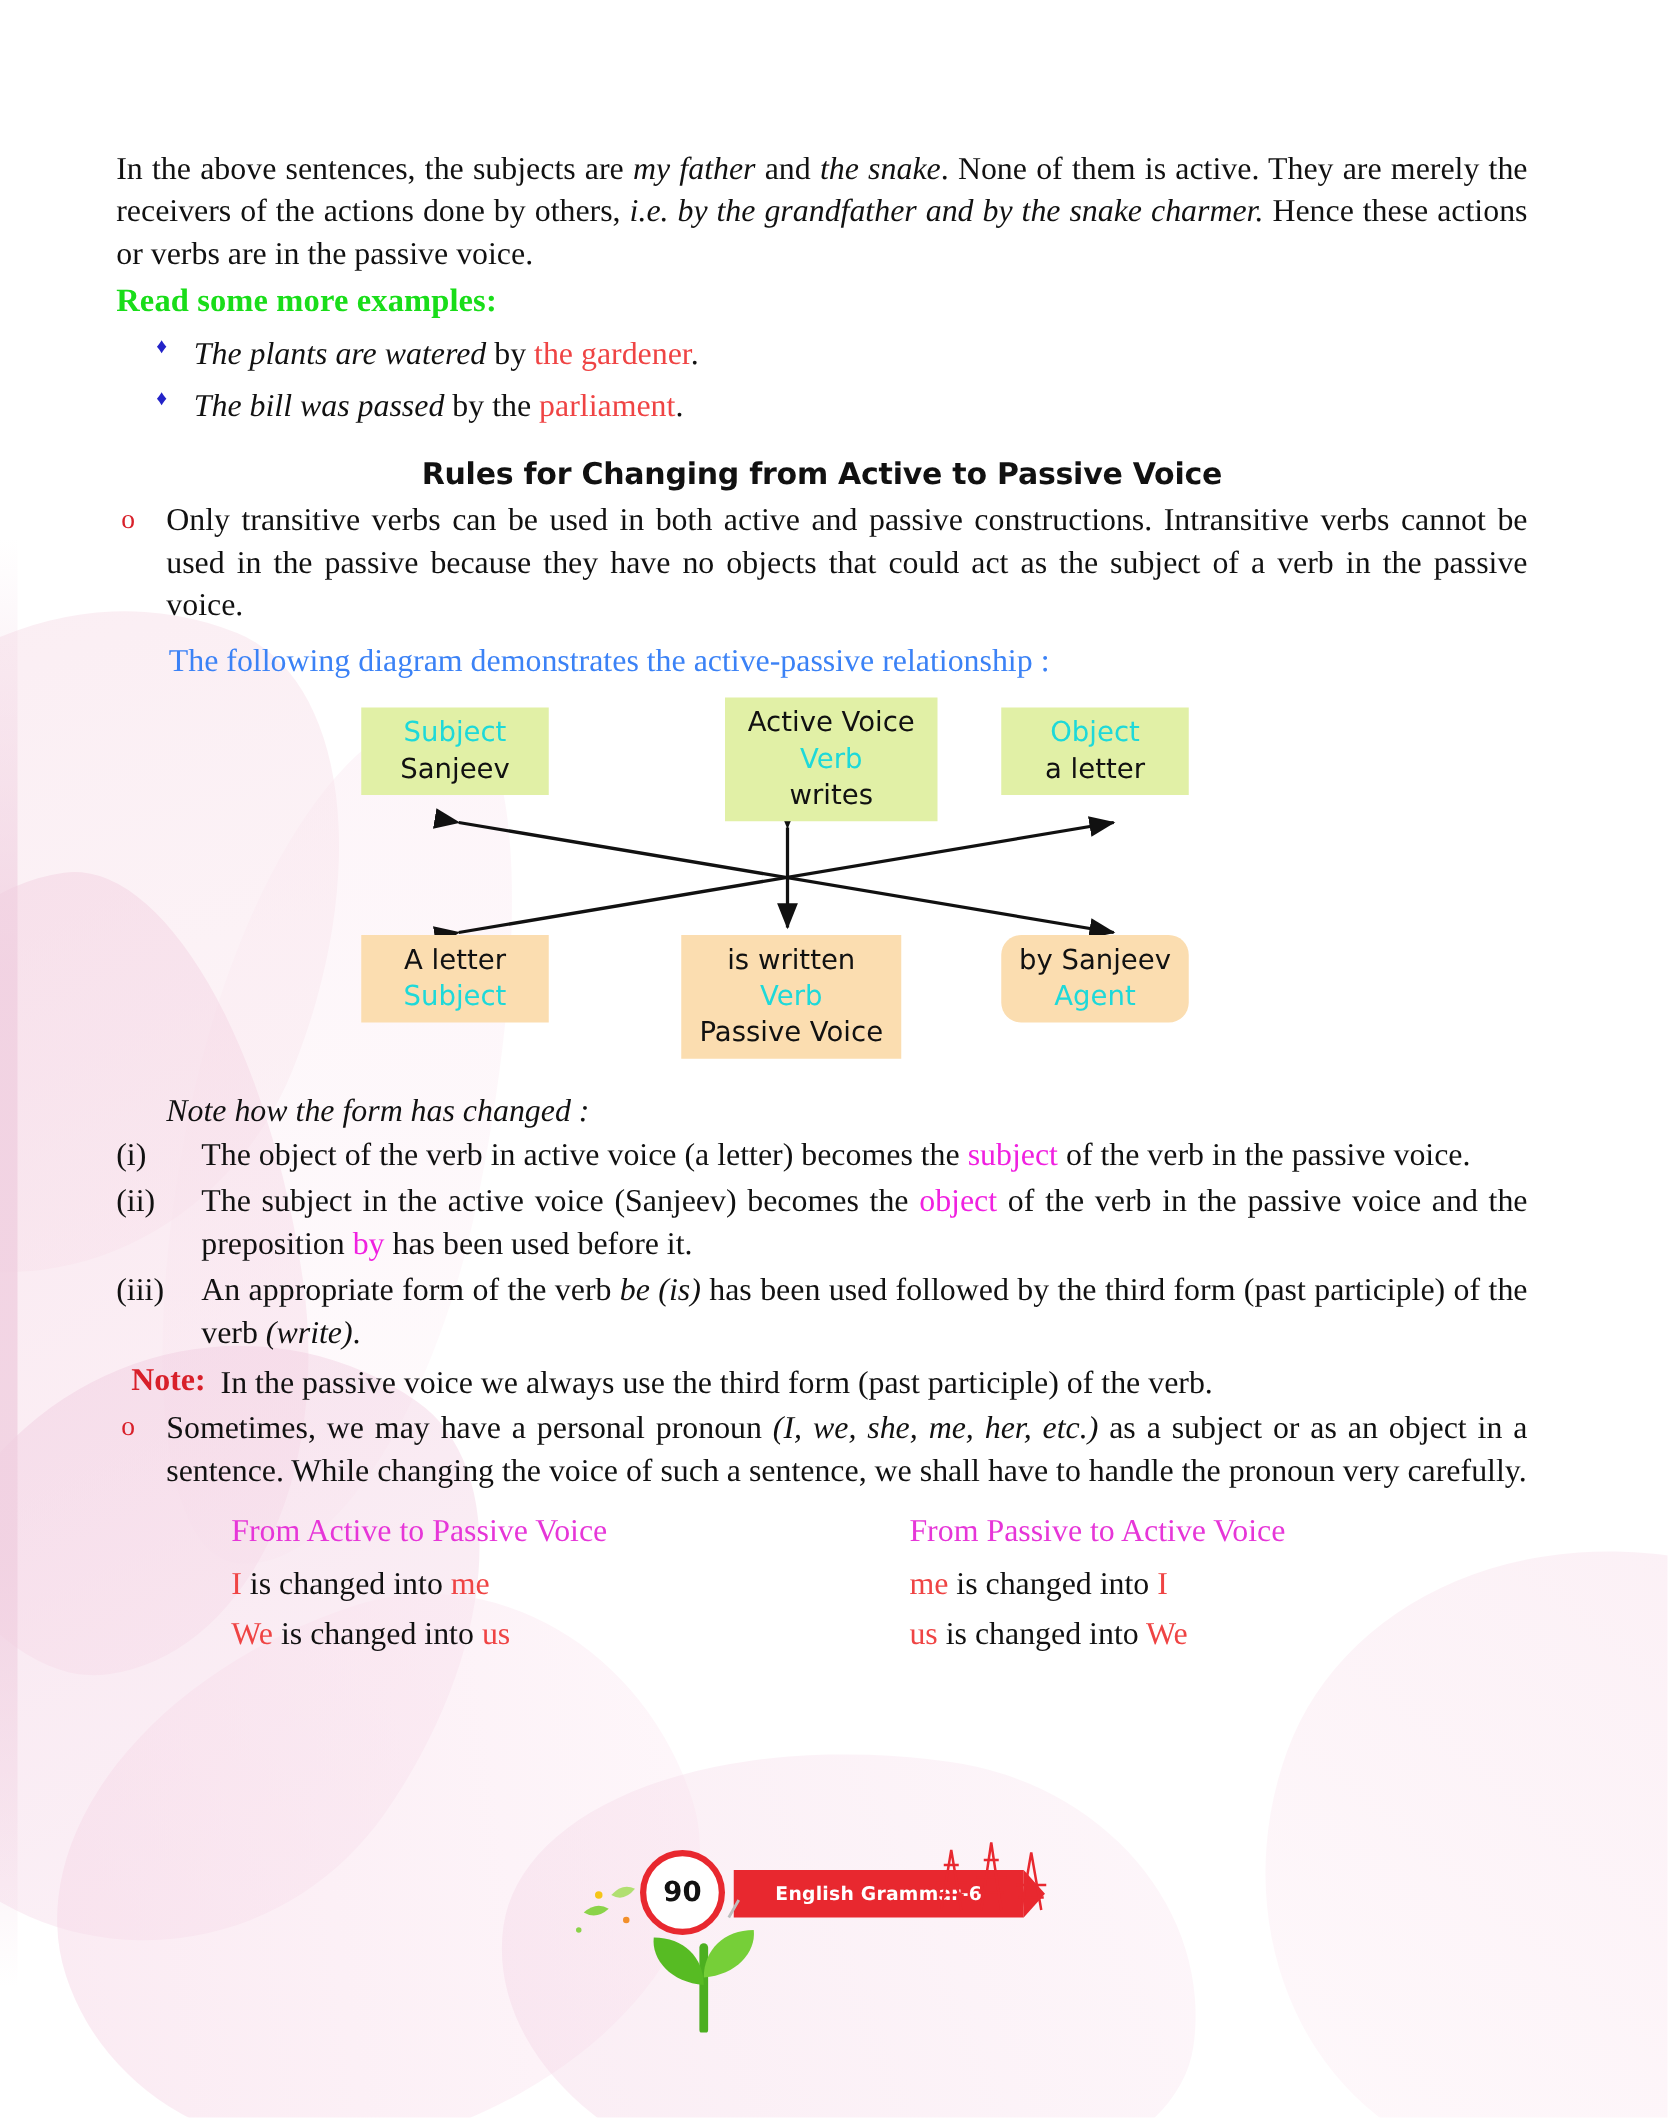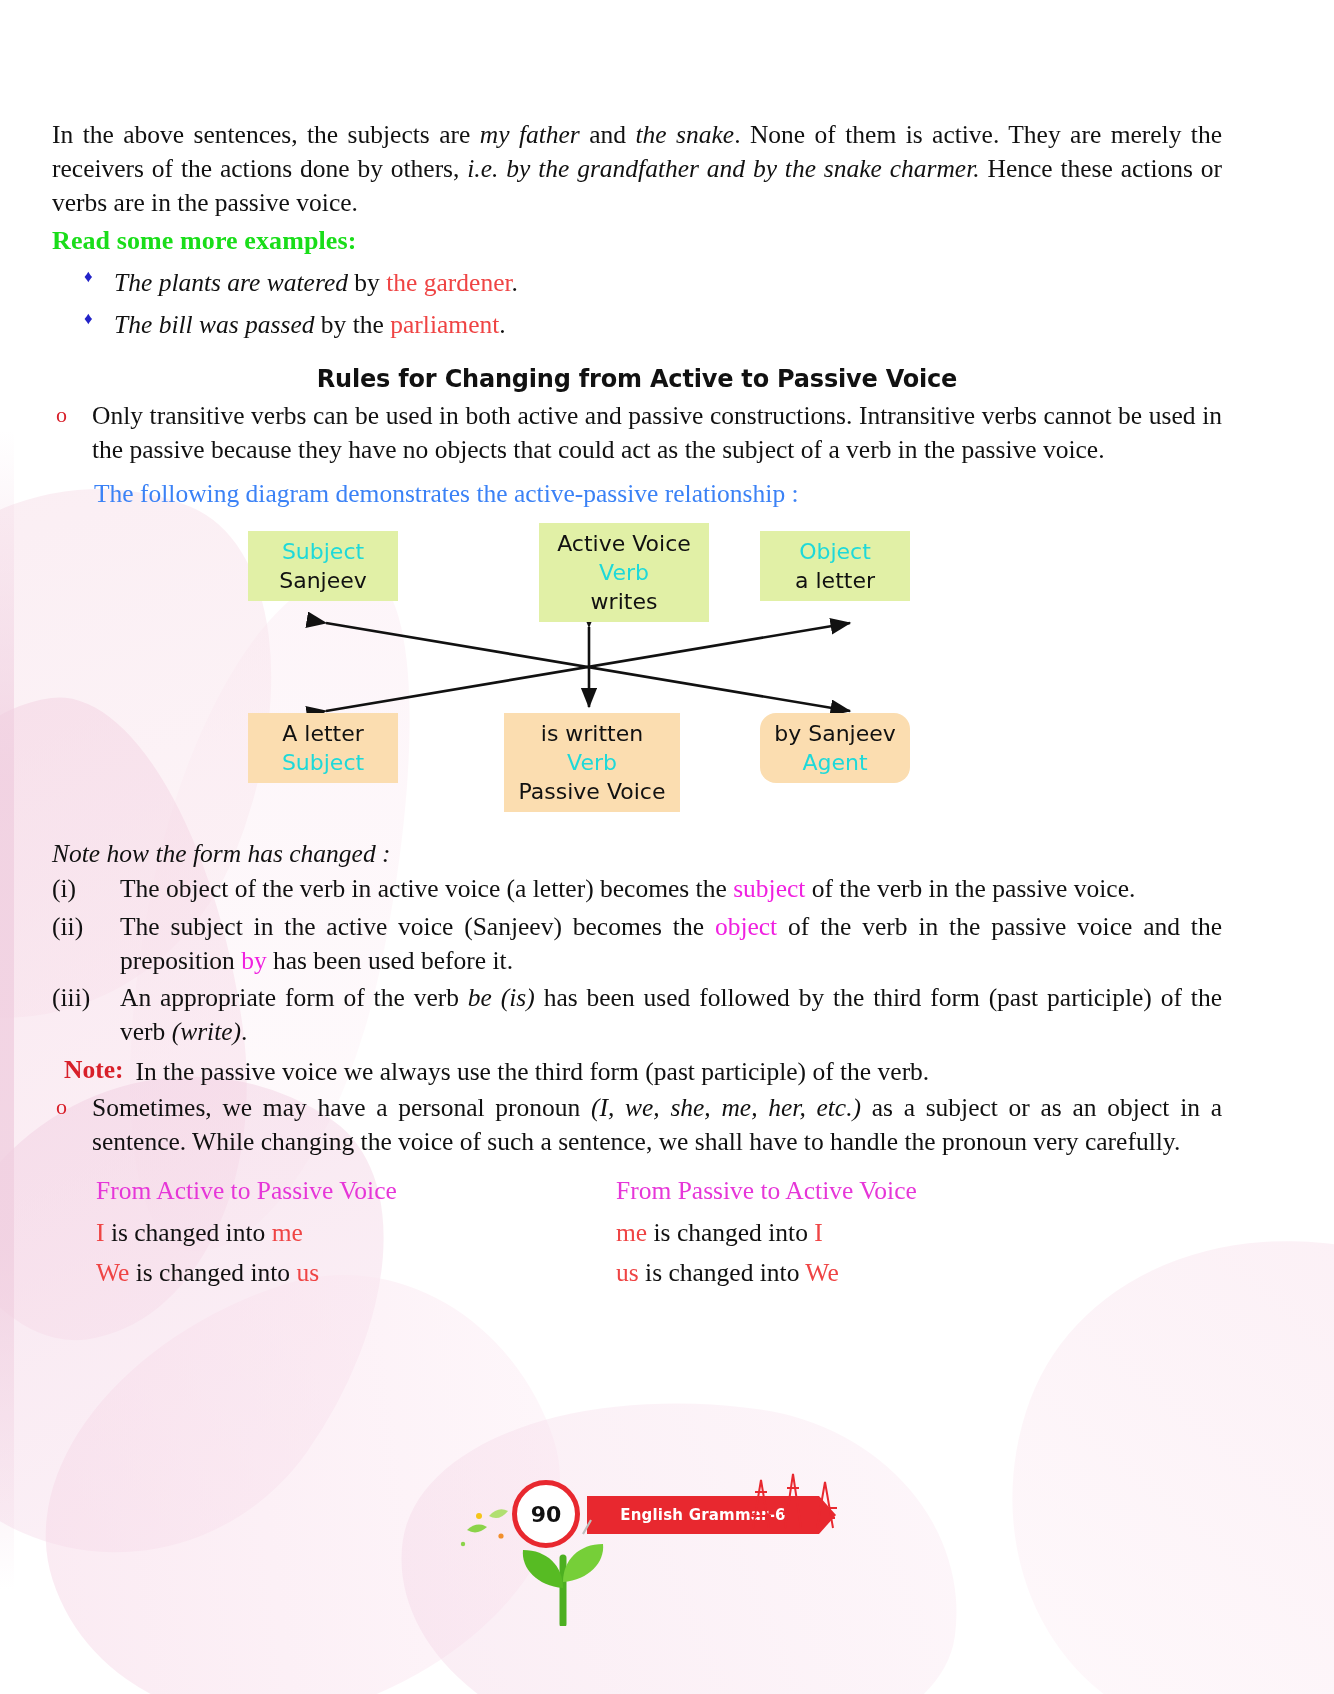--- a/index.html
+++ b/index.html
@@ -45,21 +45,21 @@
   .edge {
     position:absolute; left:0; top:430px; width:14px; height:1160px;
     background: linear-gradient(180deg, rgba(245,210,228,0), #f0cfe0 30%, #f0cfe0 70%, rgba(245,210,228,0));
     opacity:.8;
   }
 
   
   .page {
     position: relative;
     z-index: 2;
-    padding: 118px 112px 0 52px;
+    padding: 118px 112px 0 93px;
     box-sizing: border-box;
   }
 
   .body-text {
     font-size: 25.5px;
     line-height: 1.34;
     color: #111111;
     text-align: justify;
     text-justify: inter-word;
   }
@@ -155,20 +155,21 @@
   .dbox.b-bysa { left: 530px; top: 190px; width: 150px; border-radius: 16px; }
 
   .diagram svg { position: absolute; left: 0; top: 0; }
 
   
   .note-ital {
     font-style: italic;
     font-size: 25.5px;
     color: #111111;
     margin-top: 16px;
+    margin-left: 40px;
   }
   .num-row {
     display: flex;
     align-items: flex-start;
     margin-top: 3px;
   }
   .num-row .num {
     flex: 0 0 68px;
     width: 68px;
     font-size: 25.5px;
@@ -192,21 +193,21 @@
     margin-left: 12px;
   }
 
   
   .pron-wrap {
     display: flex;
     margin: 16px 0 0 44px;
     font-size: 25.5px;
     color: #111111;
   }
-  .pron-col { width: 520px; }
+  .pron-col { width: 520px; margin-left: 48px; }
   .pron-head {
     color: #e636d8;
     margin-bottom: 12px;
   }
   .pron-line { margin-bottom: 10px; }
 
   
   .footer {
     position: absolute;
     left: 0; right: 0;

